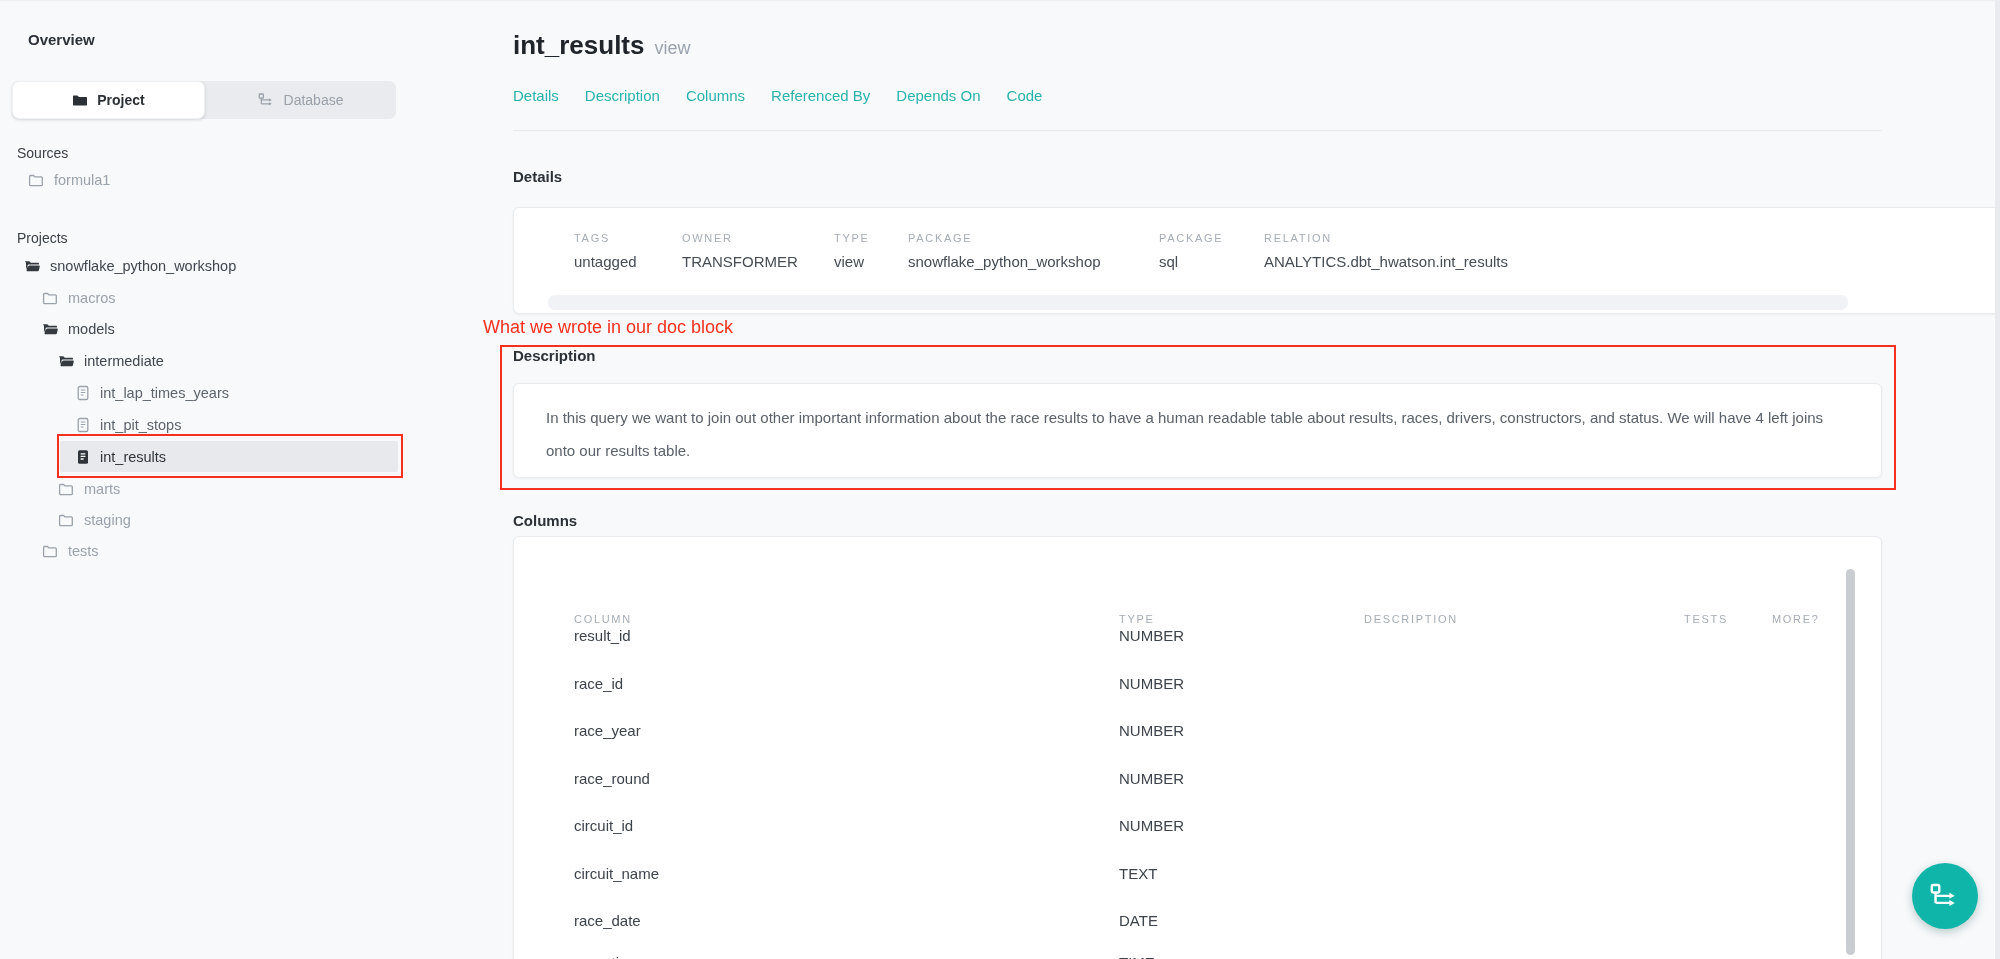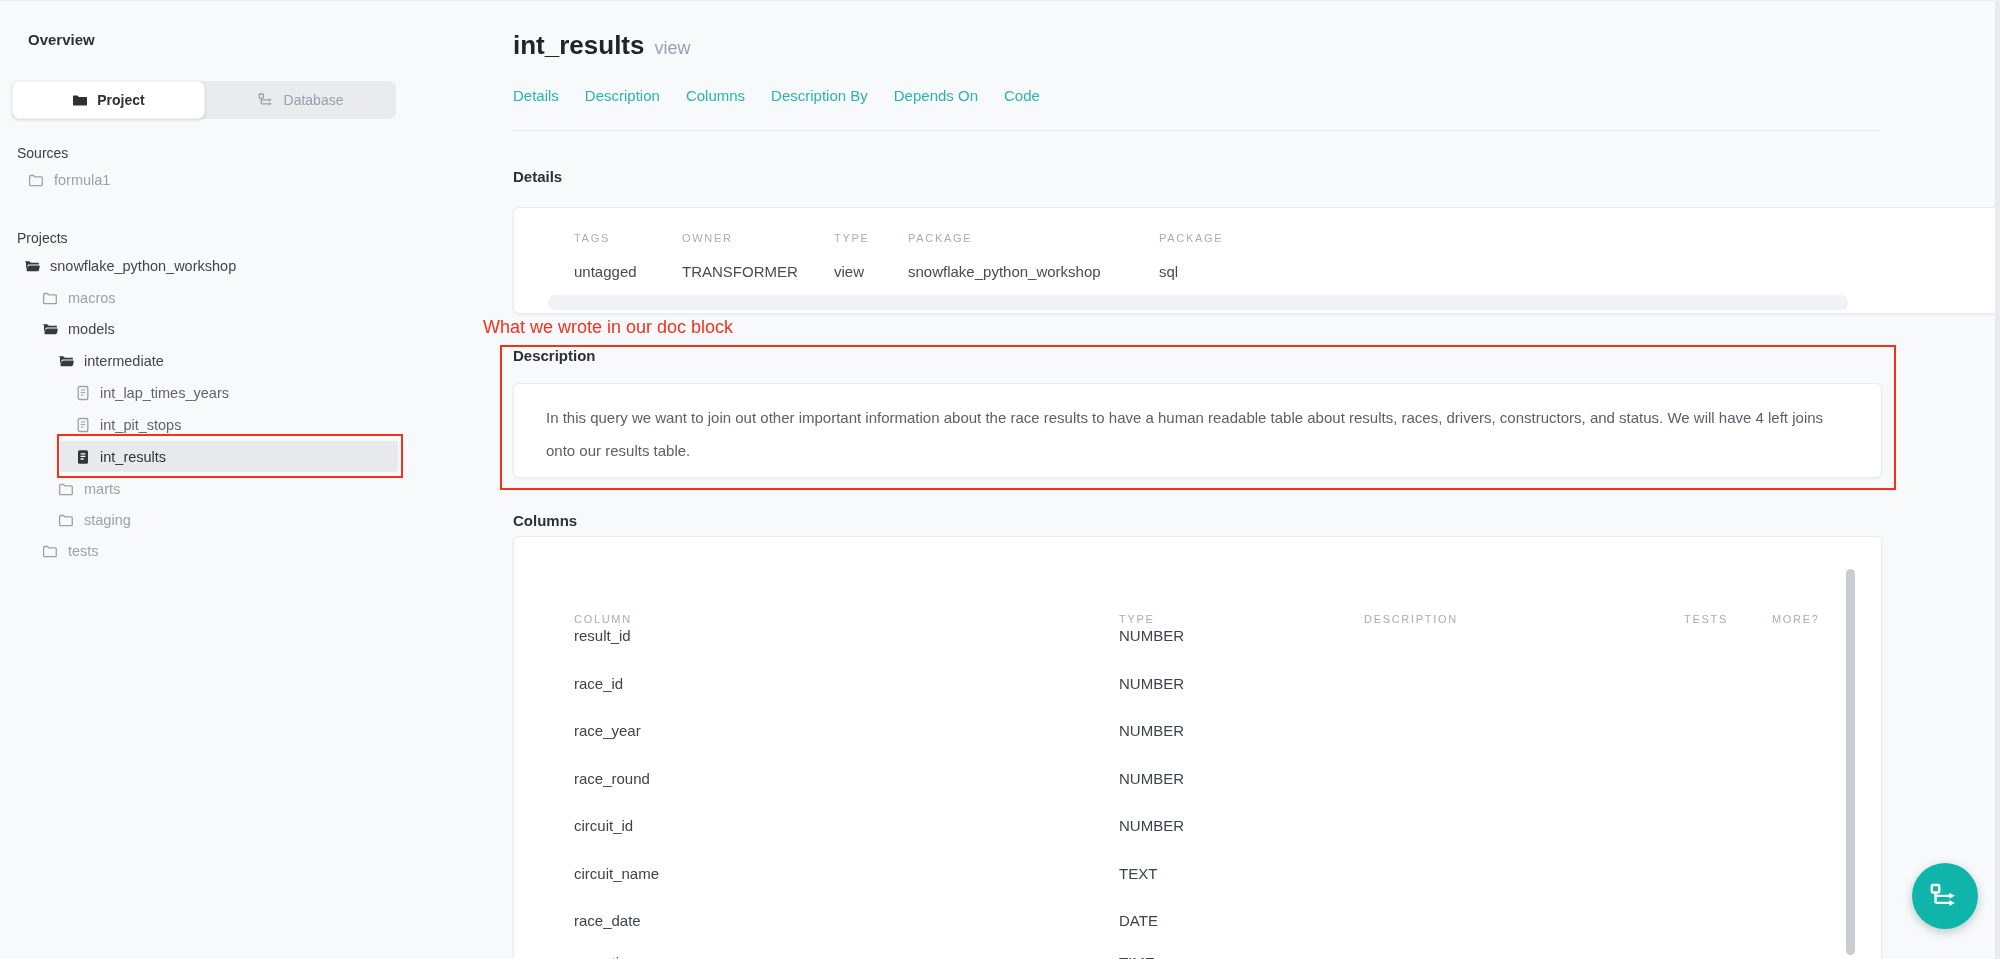--- a/index.html
+++ b/index.html
@@ -54,21 +54,21 @@
   }
   
   .page-title { position:absolute; left:513px; top:29px; font-size:26px; font-weight:bold; color:#20252b; }
   .page-title .badge { font-size:18px; font-weight:normal; color:#9aa3ad; margin-left:10px; }
   .tabs { position:absolute; left:513px; top:86px; display:flex; gap:26px; }
   .tab { font-size:15px; color:#2ab3ae; cursor:pointer; }
   .tabs-divider { position:absolute; left:513px; top:129px; width:1369px; height:1px; background:#e7e9ec; }
   .sec-h { position:absolute; font-size:15px; font-weight:bold; color:#2b3137; }
   .field { position:absolute; top:24px; }
   .field .f-label { font-size:11px; letter-spacing:1.7px; color:#a6adb6; }
-  .field .f-value { font-size:15px; color:#454c54; margin-top:19px; white-space:nowrap; }
+  .field .f-value { font-size:15px; color:#454c54; margin-top:9px; white-space:nowrap; }
   .hscroll-strip {
     position:absolute; left:34px; top:87px; width:1300px; height:15px;
     background:#f1f2f5; border-radius:7px;
   }
   .annotation-text { position:absolute; left:483px; top:316px; font-size:18px; color:#f5301f; }
   .red-box-main {
     position:absolute; left:500px; top:344px; width:1396px; height:145px;
     border:2px solid #f5301f; pointer-events:none;
   }
   .desc-text {
@@ -251,21 +251,21 @@
 </div>
 
 <div class="page-title">
   <span>int_results</span><span class="badge">view</span>
 </div>
 
 <div class="tabs">
   <span class="tab">Details</span>
   <span class="tab">Description</span>
   <span class="tab">Columns</span>
-  <span class="tab">Description By</span>
+  <span class="tab">Referenced By</span>
   <span class="tab">Depends On</span>
   <span class="tab">Code</span>
 </div>
 <div class="tabs-divider"></div>
 
 <div class="sec-h" style="left:513px;top:167px">Details</div>
 <div class="card" style="left:513px;top:206px;width:1634px;height:107px">
   <div class="field" style="left:60px">
     <div class="f-label">TAGS</div>
     <div class="f-value">untagged</div>
@@ -278,20 +278,24 @@
     <div class="f-label">TYPE</div>
     <div class="f-value">view</div>
   </div>
   <div class="field" style="left:394px">
     <div class="f-label">PACKAGE</div>
     <div class="f-value">snowflake_python_workshop</div>
   </div>
   <div class="field" style="left:645px">
     <div class="f-label">PACKAGE</div>
     <div class="f-value">sql</div>
+  </div>
+  <div class="field" style="left:750px">
+    <div class="f-label">RELATION</div>
+    <div class="f-value">ANALYTICS.dbt_hwatson.int_results</div>
   </div>
   <div class="hscroll-strip"></div>
 </div>
 
 <div class="annotation-text">What we wrote in our doc block</div>
 <div class="red-box-main"></div>
 
 <div class="sec-h" style="left:513px;top:346px">Description</div>
 <div class="card" style="left:513px;top:382px;width:1369px;height:95px">
   <div class="desc-text">In this query we want to join out other important information about the race results to have a human readable table about results, races, drivers, constructors, and status. We will have 4 left joins onto our results table.</div>

